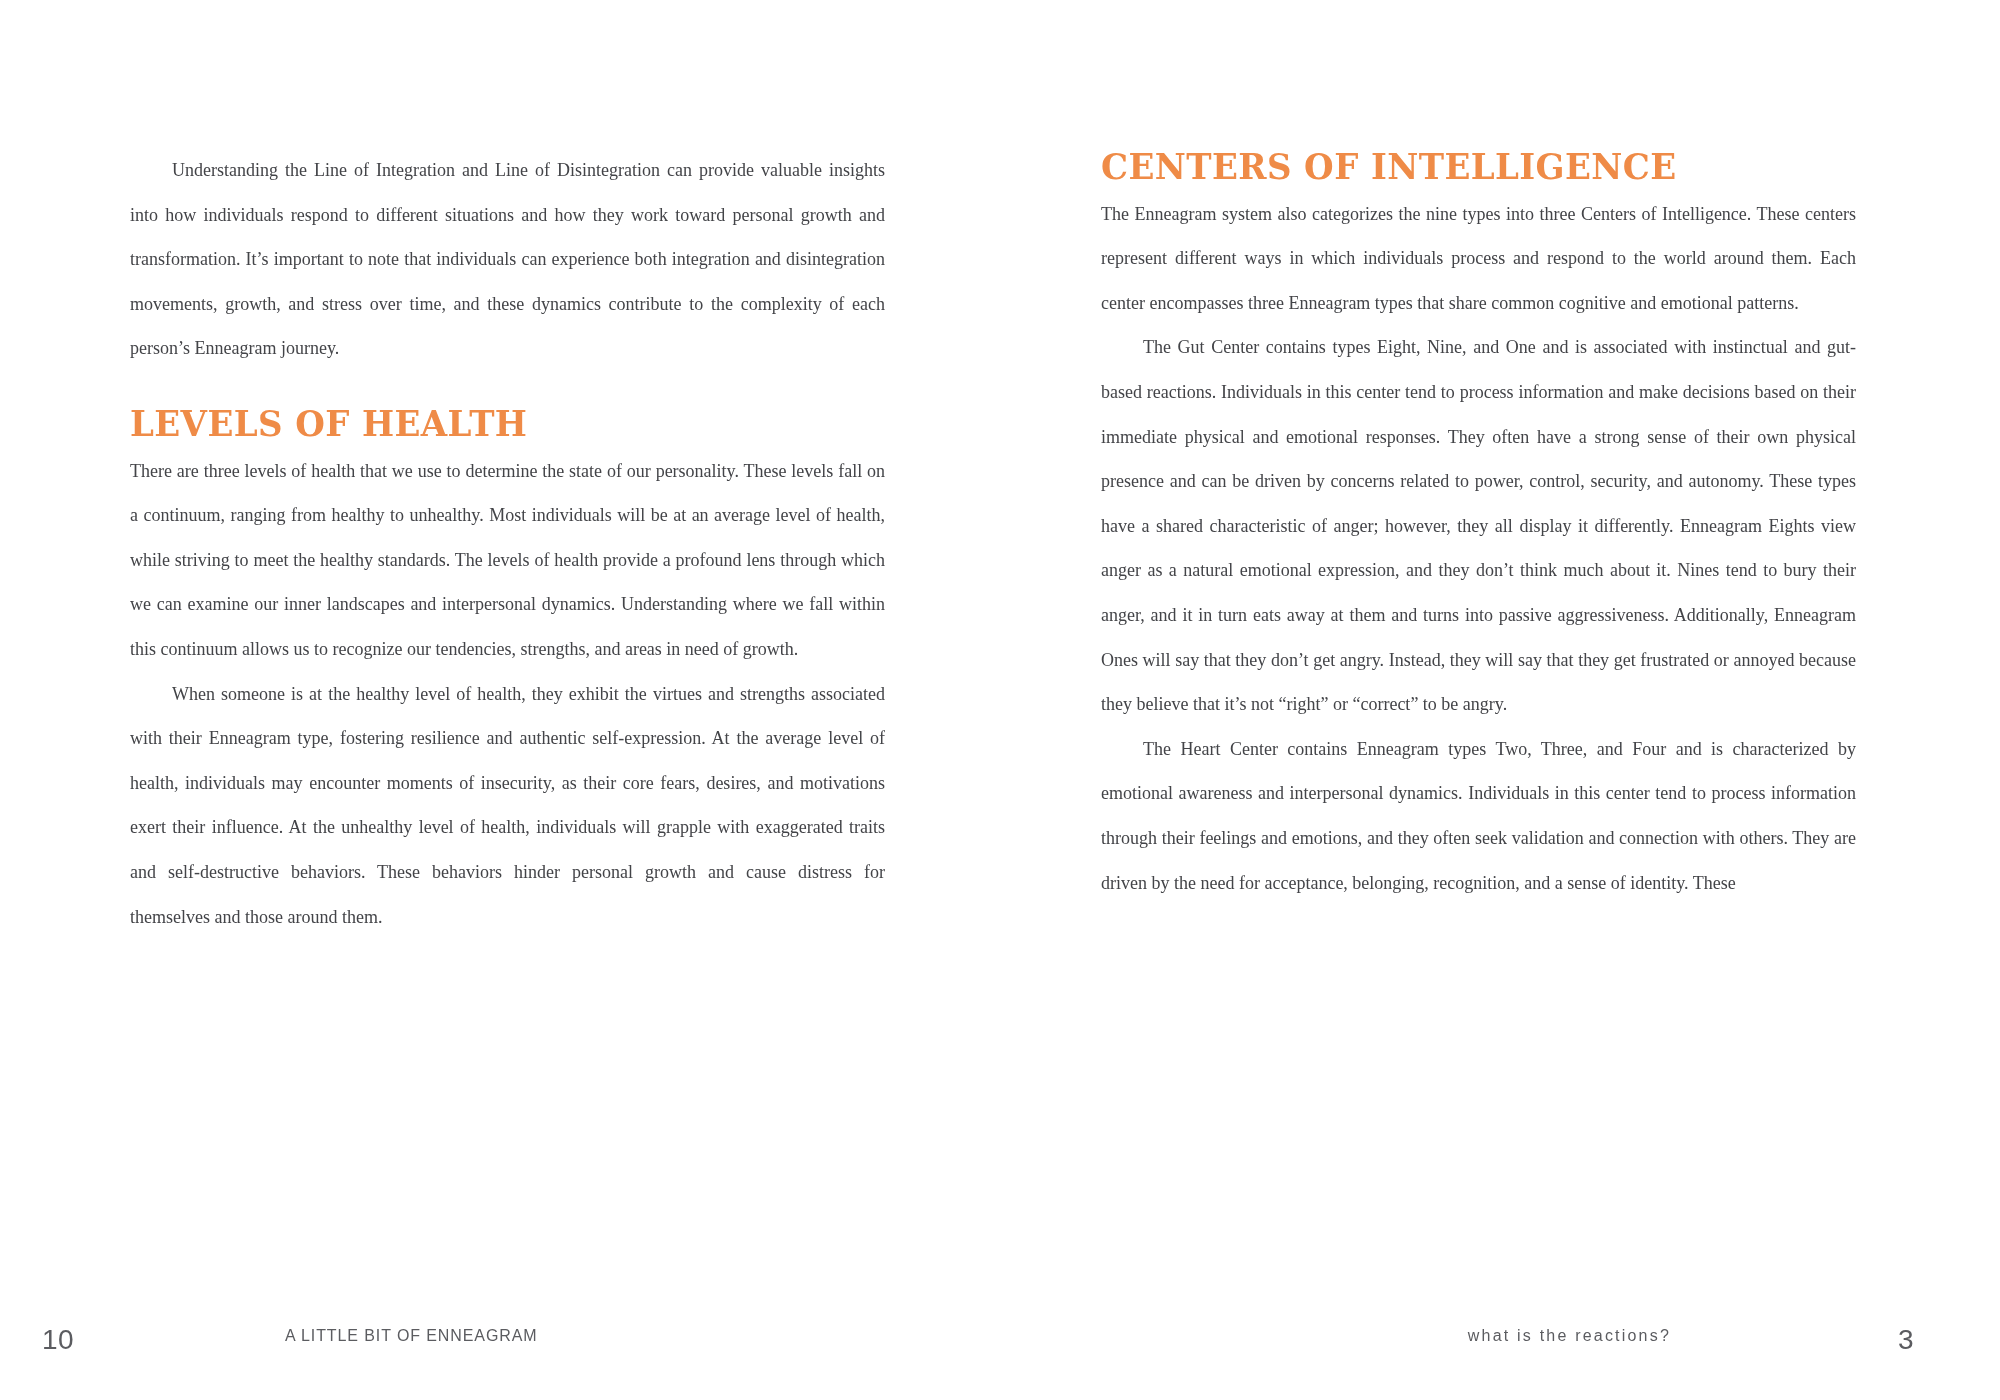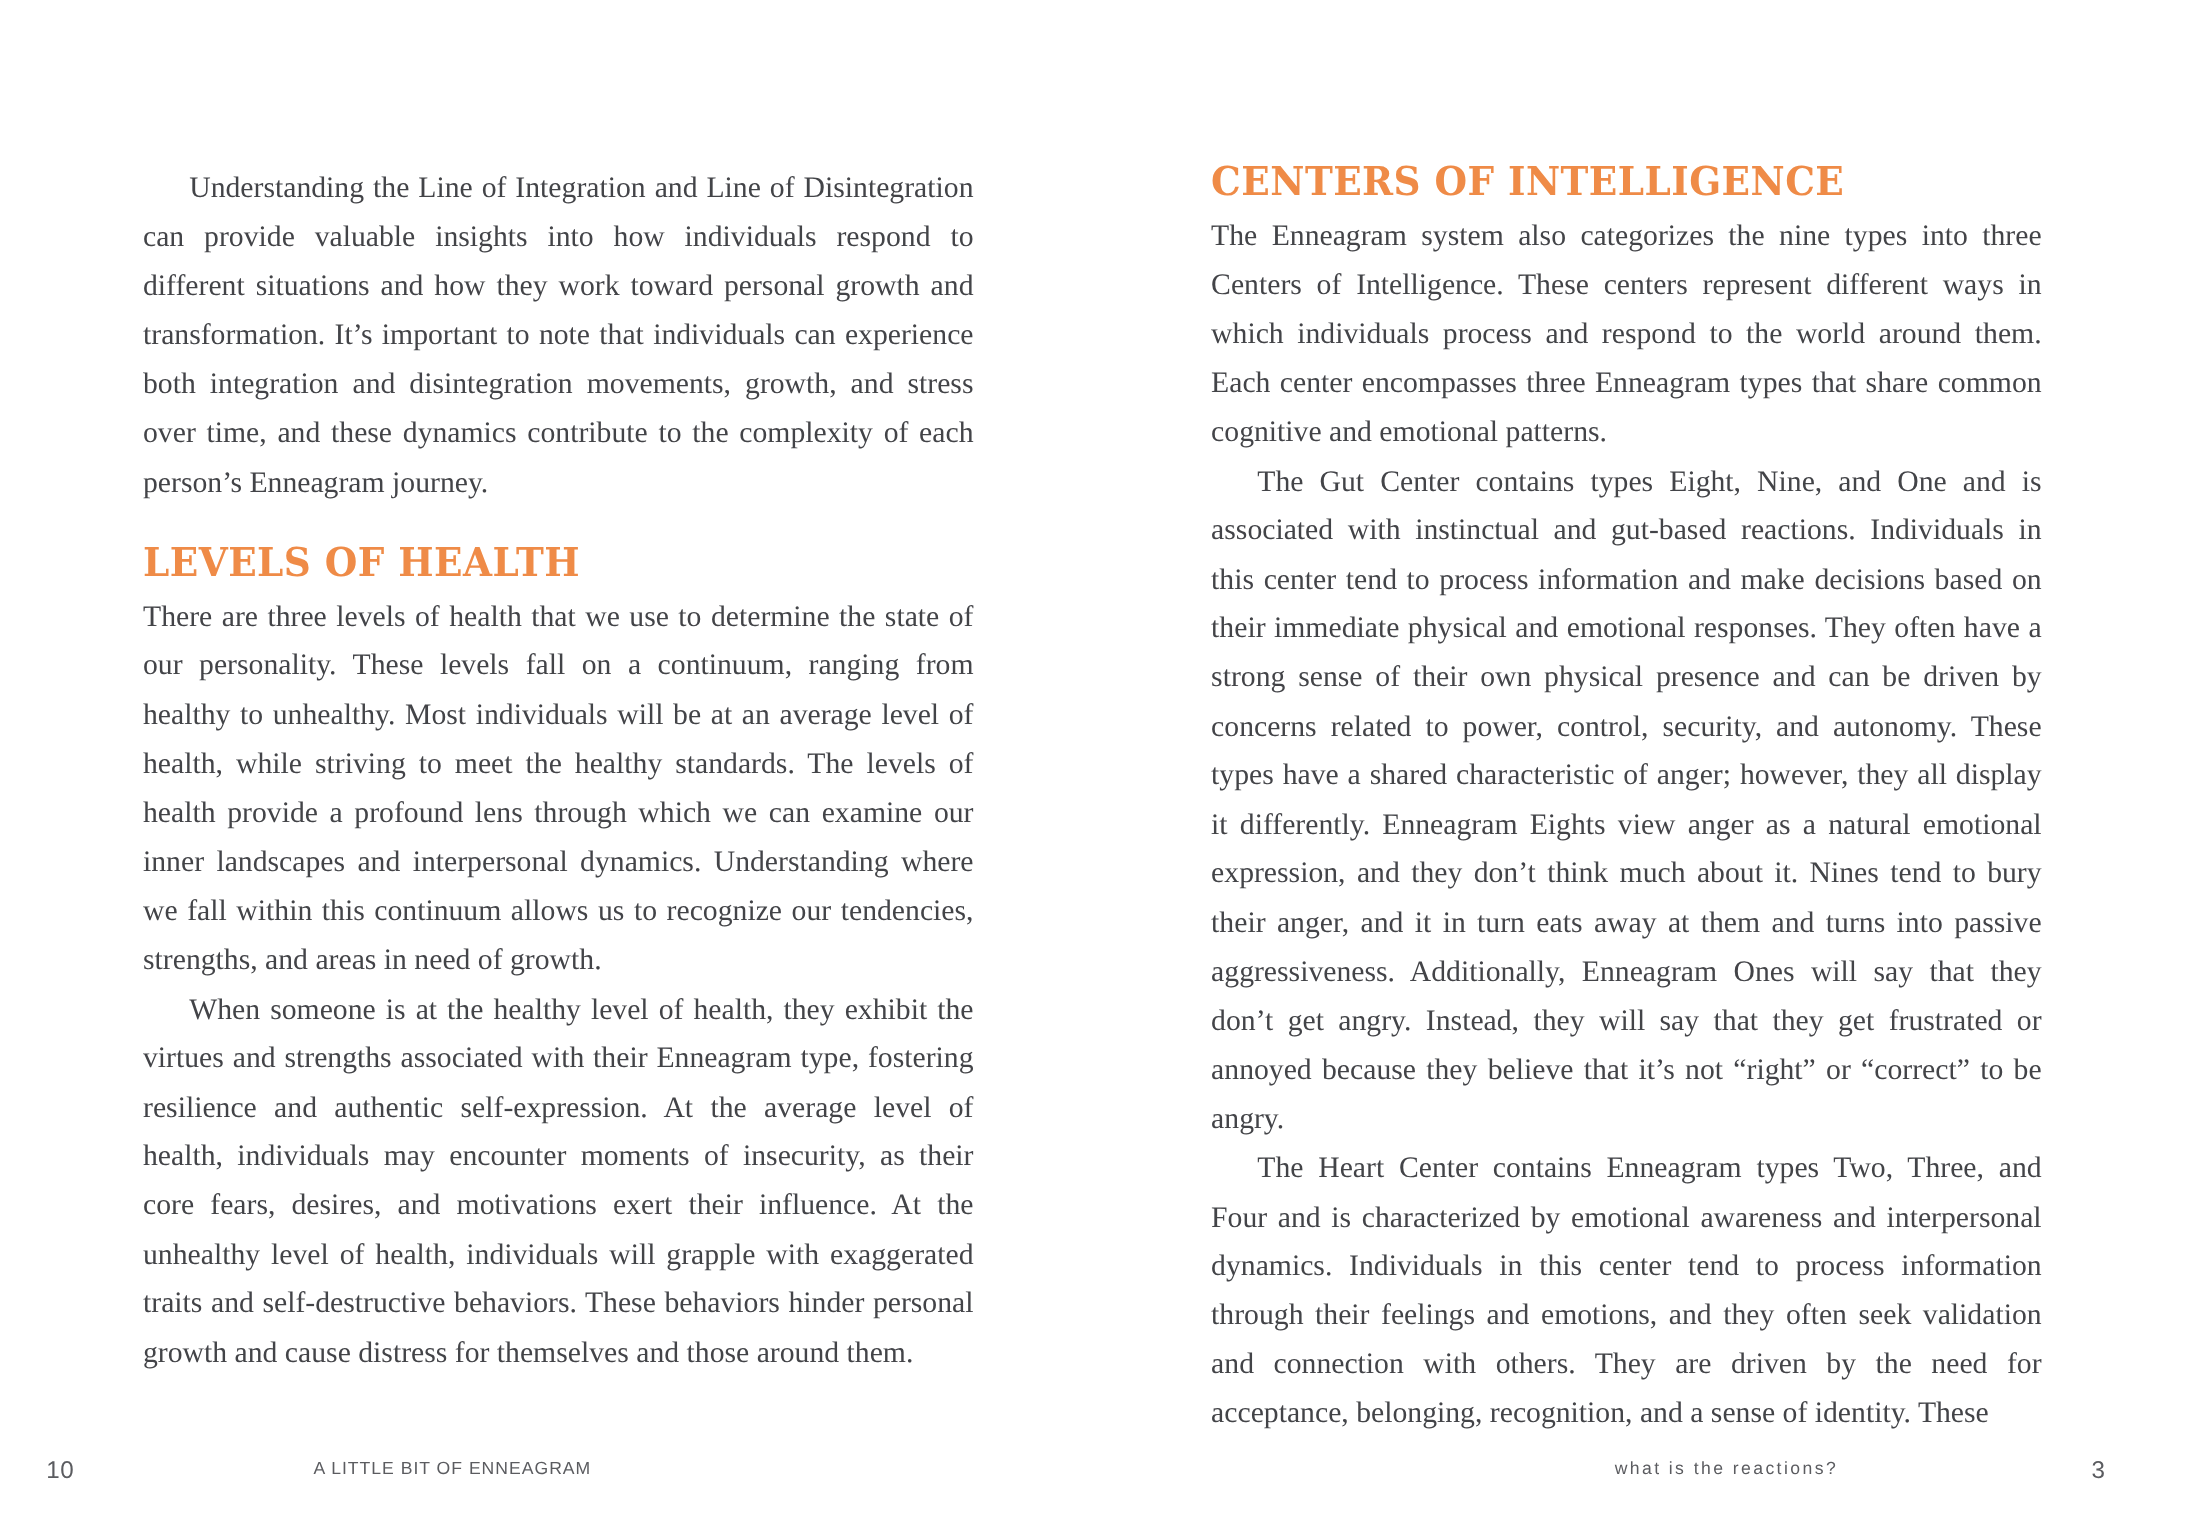--- a/index.html
+++ b/index.html
@@ -45,21 +45,21 @@
     transform: scaleY(1.06);
     transform-origin: left top;
     white-space: nowrap;
   }
   .section-heading.first { margin-top: 0; }
   .heading-spacer { height: 34px; }
 
   
   p.body {
     margin: 0;
-    font-size: 27px;
+    font-size: 18px;
     line-height: 44.6px;
     color: #434448;
     text-align: justify;
     text-justify: inter-word;
     hyphens: manual;
     -webkit-hyphens: manual;
   }
   p.body.indent { text-indent: 42px; }
 
   
@@ -67,21 +67,21 @@
     position: absolute;
     bottom: 0;
     height: 120px;
     width: 100%;
     font-family: "Liberation Sans", "DejaVu Sans", sans-serif;
     color: #5b5c60;
   }
   .folio {
     position: absolute;
     top: 44px;
-    font-size: 22px;
+    font-size: 28px;
     letter-spacing: 0.5px;
   }
   .running-head {
     position: absolute;
     top: 47px;
     font-size: 16px;
     letter-spacing: 0.9px;
     white-space: nowrap;
   }
   .footer-left  .folio        { left: 42px; }

